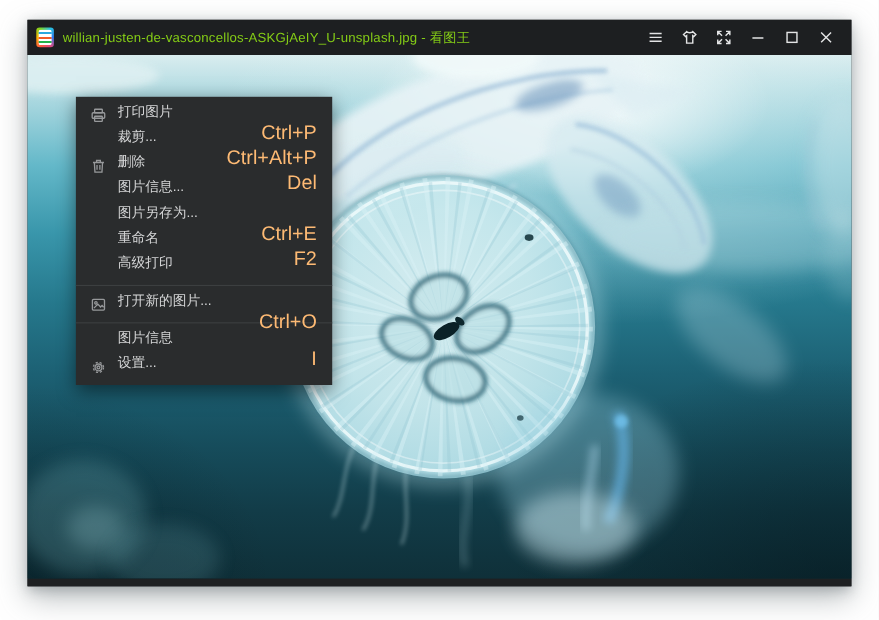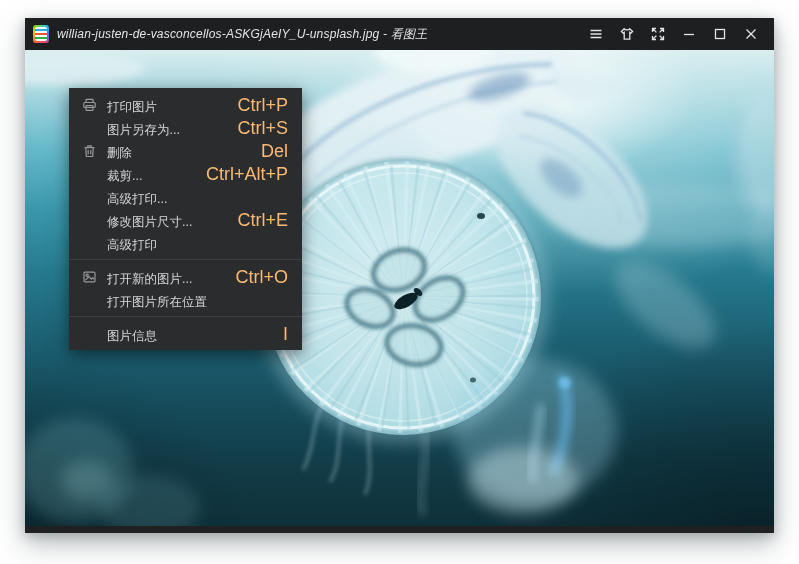--- a/index.html
+++ b/index.html
@@ -19,22 +19,22 @@
   }
   .titlebar {
     height: 32px; background: #1d1f21;
     display: flex; align-items: center; padding: 0 8px 0 8px;
   }
   .app-logo { position: relative; width: 16px; height: 18px; border-radius: 3px; flex: 0 0 auto;
     background: conic-gradient(from 210deg, #ff5a3c, #ffb400, #7ed321, #29c2e0, #2f7bf5, #e0457b, #ff5a3c); }
   .app-logo-inner { position: absolute; inset: 2px; border-radius: 2px; background: #fff;
     background-image: linear-gradient(180deg, #fff 2.5px, #2aa8e0 2.5px 4px, #fff 4px 6.5px, #f05a28 6.5px 8px, #fff 8px 10.5px, #23b24b 10.5px 12px, #fff 12px); }
   .title-text {
-    margin-left: 8px; color: #e5e5e5; font-size: 12px; letter-spacing: .2px;
-    white-space: nowrap; overflow: hidden; text-overflow: ellipsis; max-width: 510px; font-style: italic;
+    margin-left: 8px; color: #84cc16; font-size: 12px; letter-spacing: .2px;
+    white-space: nowrap; overflow: hidden; text-overflow: ellipsis; max-width: 510px;
   }
   .tb-controls { margin-left: auto; display: flex; align-items: center; }
   .tb-btn { width: 31px; height: 32px; display: flex; align-items: center; justify-content: center; cursor: default; }
   .tb-btn svg { display: block; }
   .tb-btn svg path, .tb-btn svg line, .tb-btn svg rect { stroke: #e3e4e5; stroke-width: 1.3; fill: none; }
 
   
   .photo {
     position: relative; width: 749px; height: 476px; overflow: hidden;
     background:
@@ -47,22 +47,22 @@
   .photo svg { position: absolute; left: 0; top: 0; }
   .bottom-strip { height: 7px; background: #1e2022; }
 
   
   .context-menu {
     position: absolute; left: 69px; top: 88px; width: 233px;
     background: #2a2c2d; padding: 5px 0; z-index: 50;
     box-shadow: 0 5px 16px rgba(0,0,0,.5);
   }
   .mi {
-    position: relative; height: 23px; display: flex; align-items: flex-end;
-    padding: 0 14px 0 38px; cursor: default;
+    position: relative; height: 23px; display: flex; align-items: flex-start;
+    padding: 0 14px 0 38px; cursor: default; flex-direction: column;
   }
   .mi-label { color: #d5d6d7; font-size: 12.5px; white-space: nowrap; }
   .mi-sc { margin-left: auto; color: #fdba74; font-size: 18px; white-space: nowrap; padding-left: 12px; }
   .mi-ico { position: absolute; left: 13px; top: 50%; transform: translateY(-50%); width: 15px; height: 15px; }
   .mi-ico svg { display: block; }
   .mi-ico svg * { stroke: #97999b; stroke-width: 1.2; fill: none; }
   .mi-sub { position: absolute; right: 11px; top: 50%; transform: translateY(-50%); }
   .mi-sub svg path { stroke: #bfc1c3; stroke-width: 1.4; fill: none; }
   .msep { height: 1px; background: #3c3f40; margin: 5px 0; }
 </style>
@@ -224,53 +224,53 @@
             <rect x="1.8" y="5" width="11.4" height="5" rx="1"></rect>
             <rect x="4" y="8.2" width="7" height="4.6" rx="0.5" fill="#2a2c2d"></rect>
           </svg>
         </span>
       <span class="mi-label">打印图片</span>
       <span class="mi-sc">Ctrl+P</span>
     </div>
 
 
 
-    <div class="mi">
-      <span class="mi-label">图片另存为...</span>
-      <span class="mi-sc">Ctrl+S</span>
+
+    <div class="mi">
+      <span class="mi-label">裁剪...</span>
+      <span class="mi-sc">Ctrl+Alt+P</span>
     </div>
 
     <div class="mi">
       <span class="mi-ico">
           <svg width="15" height="15" viewBox="0 0 15 15">
             <path d="M2.5 4.2 H12.5"></path>
             <path d="M5.8 4 V2.4 H9.2 V4"></path>
             <path d="M3.8 4.4 L4.3 13 H10.7 L11.2 4.4"></path>
             <path d="M6.2 6.4 V10.8 M8.8 6.4 V10.8"></path>
           </svg>
         </span>
       <span class="mi-label">删除</span>
       <span class="mi-sc">Del</span>
     </div>
 
     <div class="mi">
-      <span class="mi-label">裁剪...</span>
-      <span class="mi-sc">Ctrl+Alt+P</span>
-    </div>
-
-    <div class="mi">
-      <span class="mi-label">高级打印...</span>
+      <span class="mi-label">图片信息...</span>
       <span class="mi-sc"></span>
     </div>
 
     <div class="mi">
-      <span class="mi-label">修改图片尺寸...</span>
+      <span class="mi-label">图片另存为...</span>
       <span class="mi-sc">Ctrl+E</span>
     </div>
 
+    <div class="mi">
+      <span class="mi-label">重命名</span>
+      <span class="mi-sc">F2</span>
+    </div>
 
     <div class="mi">
       <span class="mi-label">高级打印</span>
       <span class="mi-sc"></span>
     </div>
 
     <div class="msep"></div>
 
 
 
@@ -279,27 +279,34 @@
           <svg width="15" height="15" viewBox="0 0 15 15">
             <rect x="2" y="2.6" width="11" height="9.8" rx="1"></rect>
             <circle cx="5.2" cy="5.8" r="1.1"></circle>
             <path d="M3.4 10.6 L7 7 L9.4 9.6 L10.8 8.2 L12.2 9.8"></path>
           </svg>
         </span>
       <span class="mi-label">打开新的图片...</span>
       <span class="mi-sc">Ctrl+O</span>
     </div>
 
-    <div class="mi">
-      <span class="mi-label">打开图片所在位置</span>
-      <span class="mi-sc"></span>
-    </div>
 
     <div class="msep"></div>
 
     <div class="mi">
       <span class="mi-label">图片信息</span>
       <span class="mi-sc">I</span>
     </div>
 
+    <div class="mi">
+      <span class="mi-ico">
+          <svg width="15" height="15" viewBox="0 0 15 15">
+            <circle cx="7.5" cy="7.5" r="4.6" stroke-width="1.9" stroke-dasharray="2 1.7"></circle>
+            <circle cx="7.5" cy="7.5" r="3.1"></circle>
+            <circle cx="7.5" cy="7.5" r="1.3"></circle>
+          </svg>
+        </span>
+      <span class="mi-label">设置...</span>
+      <span class="mi-sc"></span>
+    </div>
 
   </div>
 </div>
 
 </body></html>

